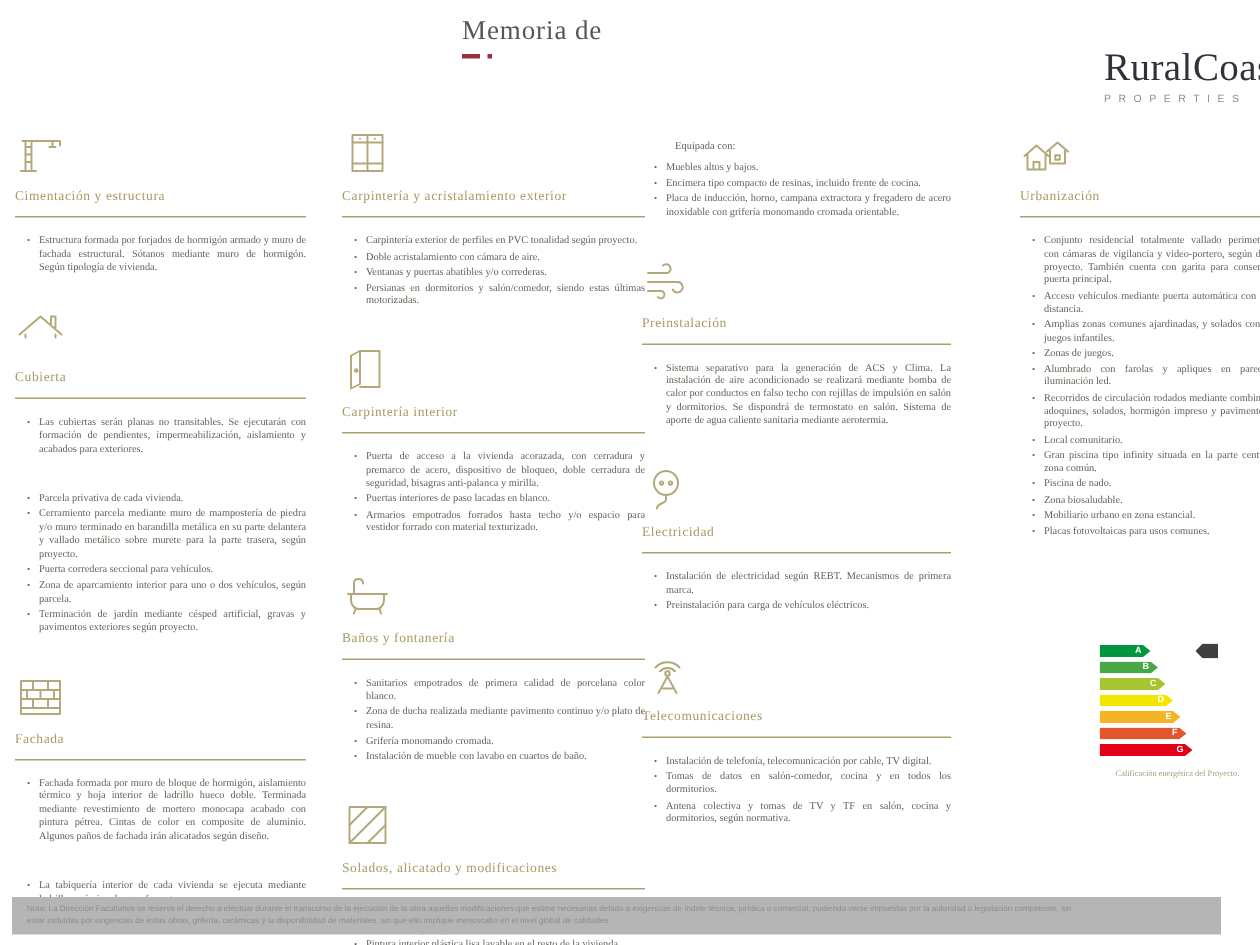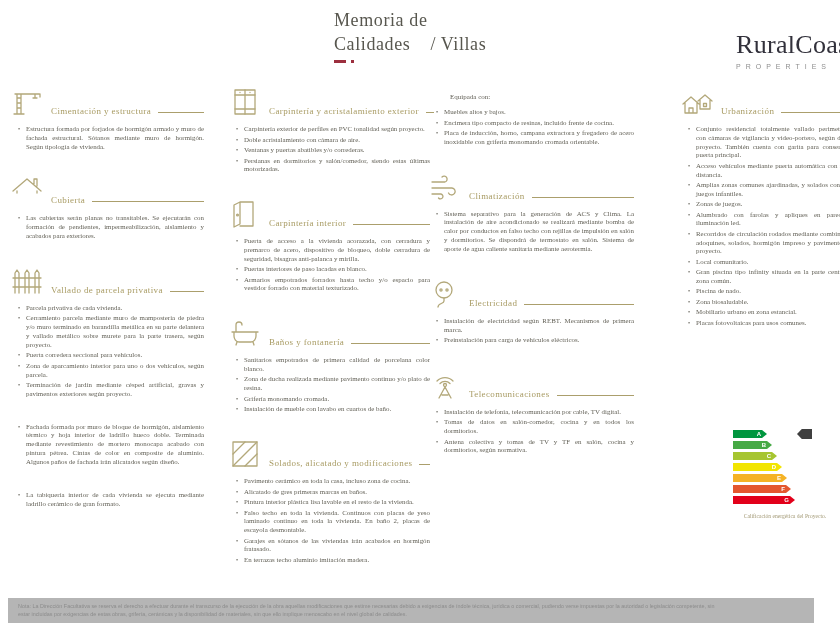--- a/index.html
+++ b/index.html
@@ -1,37 +1,37 @@
 <!DOCTYPE html>
 <html><head>
 <meta charset="utf-8">
 <style>
   html,body{margin:0;padding:0;background:#e9e9e9;}
   .stage{position:relative;width:840px;height:630px;background:#ffffff;overflow:hidden;
          font-family:"Liberation Serif", serif;}
   
-  .doc-title{position:absolute;left:308px;top:10px;color:#58574f;margin-left:26px;}
+  .doc-title{position:absolute;left:308px;top:10px;color:#58574f;}
   .doc-title .l1{font-size:18px;letter-spacing:0.6px;}
   .doc-title .l2{font-size:18px;letter-spacing:0.6px;margin-top:3px;display:flex;}
   .doc-title .l2 .villas{margin-left:20px;}
   .accent{display:flex;align-items:center;margin-top:5px;}
   .accent .bar{width:12px;height:3px;background:#9c2f3e;}
   .accent .dot{width:3px;height:3px;background:#9c2f3e;margin-left:5px;}
   .brand{position:absolute;left:736px;top:30px;width:140px;text-align:left;}
   .brand .name{font-size:26px;color:#32313b;letter-spacing:0.3px;}
   .brand .tagline{font-family:"Liberation Sans",sans-serif;font-size:7px;letter-spacing:5px;
                   color:#8f8f8f;margin-top:3px;}
   
   .col{position:absolute;top:86px;}
   #col-0{left:10px;width:194px;}
   #col-1{left:228px;width:202px;}
   #col-2{left:428px;width:206px;}
   #col-3{left:680px;width:184px;}
   .section{margin-bottom:24px;}
-  .sec-head{display:flex;align-items:flex-end;gap:7px;}
+  .sec-head{display:flex;gap:7px;flex-direction:column;}
   .icon{width:34px;height:32px;flex:0 0 auto;color:#b3a87a;}
   .icon svg{width:100%;height:100%;display:block;}
   .sec-title{font-size:9px;color:#a89b63;letter-spacing:0.4px;white-space:nowrap;padding-bottom:2px;}
   .rule{flex:1;min-width:8px;border-bottom:1.2px solid #ab9f6c;margin-bottom:5px;}
   .intro{font-size:7px;color:#615f55;margin:7px 0 0 10px;padding-left:12px;}
   ul.bullets{margin:7px 0 0 8px;padding:0;list-style:none;}
   ul.bullets li{display:flex;gap:4px;font-size:6.9px;line-height:1.28;color:#615f55;
                 text-align:justify;margin-bottom:1.5px;}
   ul.bullets .mark{flex:0 0 4px;font-size:6px;line-height:1.5;}
   
@@ -50,24 +50,20 @@
   .footer-band .fl{font-family:"Liberation Sans",sans-serif;font-size:5.4px;line-height:1.55;
                    color:#8c8c8c;white-space:nowrap;overflow:hidden;}
 </style>
 </head>
 <body>
 
 <div class="stage">
 
   <div class="doc-title">
     <div class="l1">Memoria de</div>
-    <div class="l2">
-      <span>Calidades</span>
-      <span class="villas">/ Villas</span>
-    </div>
     <div class="accent">
       <span class="bar"></span>
       <span class="dot"></span>
     </div>
   </div>
 
   <div class="brand">
     <div class="name">RuralCoast</div>
     <div class="tagline">PROPERTIES</div>
   </div>
@@ -101,29 +97,20 @@
           <span class="rule"></span>
         </div>
         <ul class="bullets">
           <li>
             <span class="mark">•</span>
             <span class="btxt">Las cubiertas serán planas no transitables. Se ejecutarán con formación de pendientes, impermeabilización, aislamiento y acabados para exteriores.</span>
           </li>
         </ul>
       </div>
       <div class="section">
-        <div class="sec-head">
-          <span class="icon">
-            <svg viewBox="0 0 32 32" fill="none" stroke="currentColor" stroke-width="1.3" stroke-linecap="round" stroke-linejoin="round">
-              <path d="M4 28V8l2-3 2 3v20M14 28V8l2-3 2 3v20M24 28V8l2-3 2 3v20M2 13h28M2 22h28"></path>
-            </svg>
-          </span>
-          <span class="sec-title">Vallado de parcela privativa</span>
-          <span class="rule"></span>
-        </div>
         <ul class="bullets">
           <li>
             <span class="mark">•</span>
             <span class="btxt">Parcela privativa de cada vivienda.</span>
           </li>
           <li>
             <span class="mark">•</span>
             <span class="btxt">Cerramiento parcela mediante muro de mampostería de piedra y/o muro terminado en barandilla metálica en su parte delantera y vallado metálico sobre murete para la parte trasera, según proyecto.</span>
           </li>
           <li>
@@ -134,20 +121,29 @@
             <span class="mark">•</span>
             <span class="btxt">Zona de aparcamiento interior para uno o dos vehículos, según parcela.</span>
           </li>
           <li>
             <span class="mark">•</span>
             <span class="btxt">Terminación de jardín mediante césped artificial, gravas y pavimentos exteriores según proyecto.</span>
           </li>
         </ul>
       </div>
       <div class="section">
+        <div class="sec-head">
+          <span class="icon">
+            <svg viewBox="0 0 32 32" fill="none" stroke="currentColor" stroke-width="1.3" stroke-linecap="round" stroke-linejoin="round">
+              <path d="M3 6h26v22H3zM3 12h26M3 18h26M3 24h26M11 6v6M21 6v6M7 12v6M16 12v6M25 12v6M11 18v6M21 18v6"></path>
+            </svg>
+          </span>
+          <span class="sec-title">Fachada</span>
+          <span class="rule"></span>
+        </div>
         <ul class="bullets">
           <li>
             <span class="mark">•</span>
             <span class="btxt">Fachada formada por muro de bloque de hormigón, aislamiento térmico y hoja interior de ladrillo hueco doble. Terminada mediante revestimiento de mortero monocapa acabado con pintura pétrea. Cintas de color en composite de aluminio. Algunos paños de fachada irán alicatados según diseño.</span>
           </li>
         </ul>
       </div>
       <div class="section">
         <ul class="bullets">
           <li>
@@ -300,21 +296,21 @@
           </li>
         </ul>
       </div>
       <div class="section">
         <div class="sec-head">
           <span class="icon">
             <svg viewBox="0 0 32 32" fill="none" stroke="currentColor" stroke-width="1.3" stroke-linecap="round" stroke-linejoin="round">
               <path d="M3 11h13a3 3 0 1 0-3-5M3 17h20a3.5 3.5 0 1 1-3.5 5M3 23h9a2.5 2.5 0 1 1-2.5 4"></path>
             </svg>
           </span>
-          <span class="sec-title">Climatización</span>
+          <span class="sec-title">Preinstalación</span>
           <span class="rule"></span>
         </div>
         <ul class="bullets">
           <li>
             <span class="mark">•</span>
             <span class="btxt">Sistema separativo para la generación de ACS y Clima. La instalación de aire acondicionado se realizará mediante bomba de calor por conductos en falso techo con rejillas de impulsión en salón y dormitorios. Se dispondrá de termostato en salón. Sistema de aporte de agua caliente sanitaria mediante aerotermia.</span>
           </li>
         </ul>
       </div>
       <div class="section">

